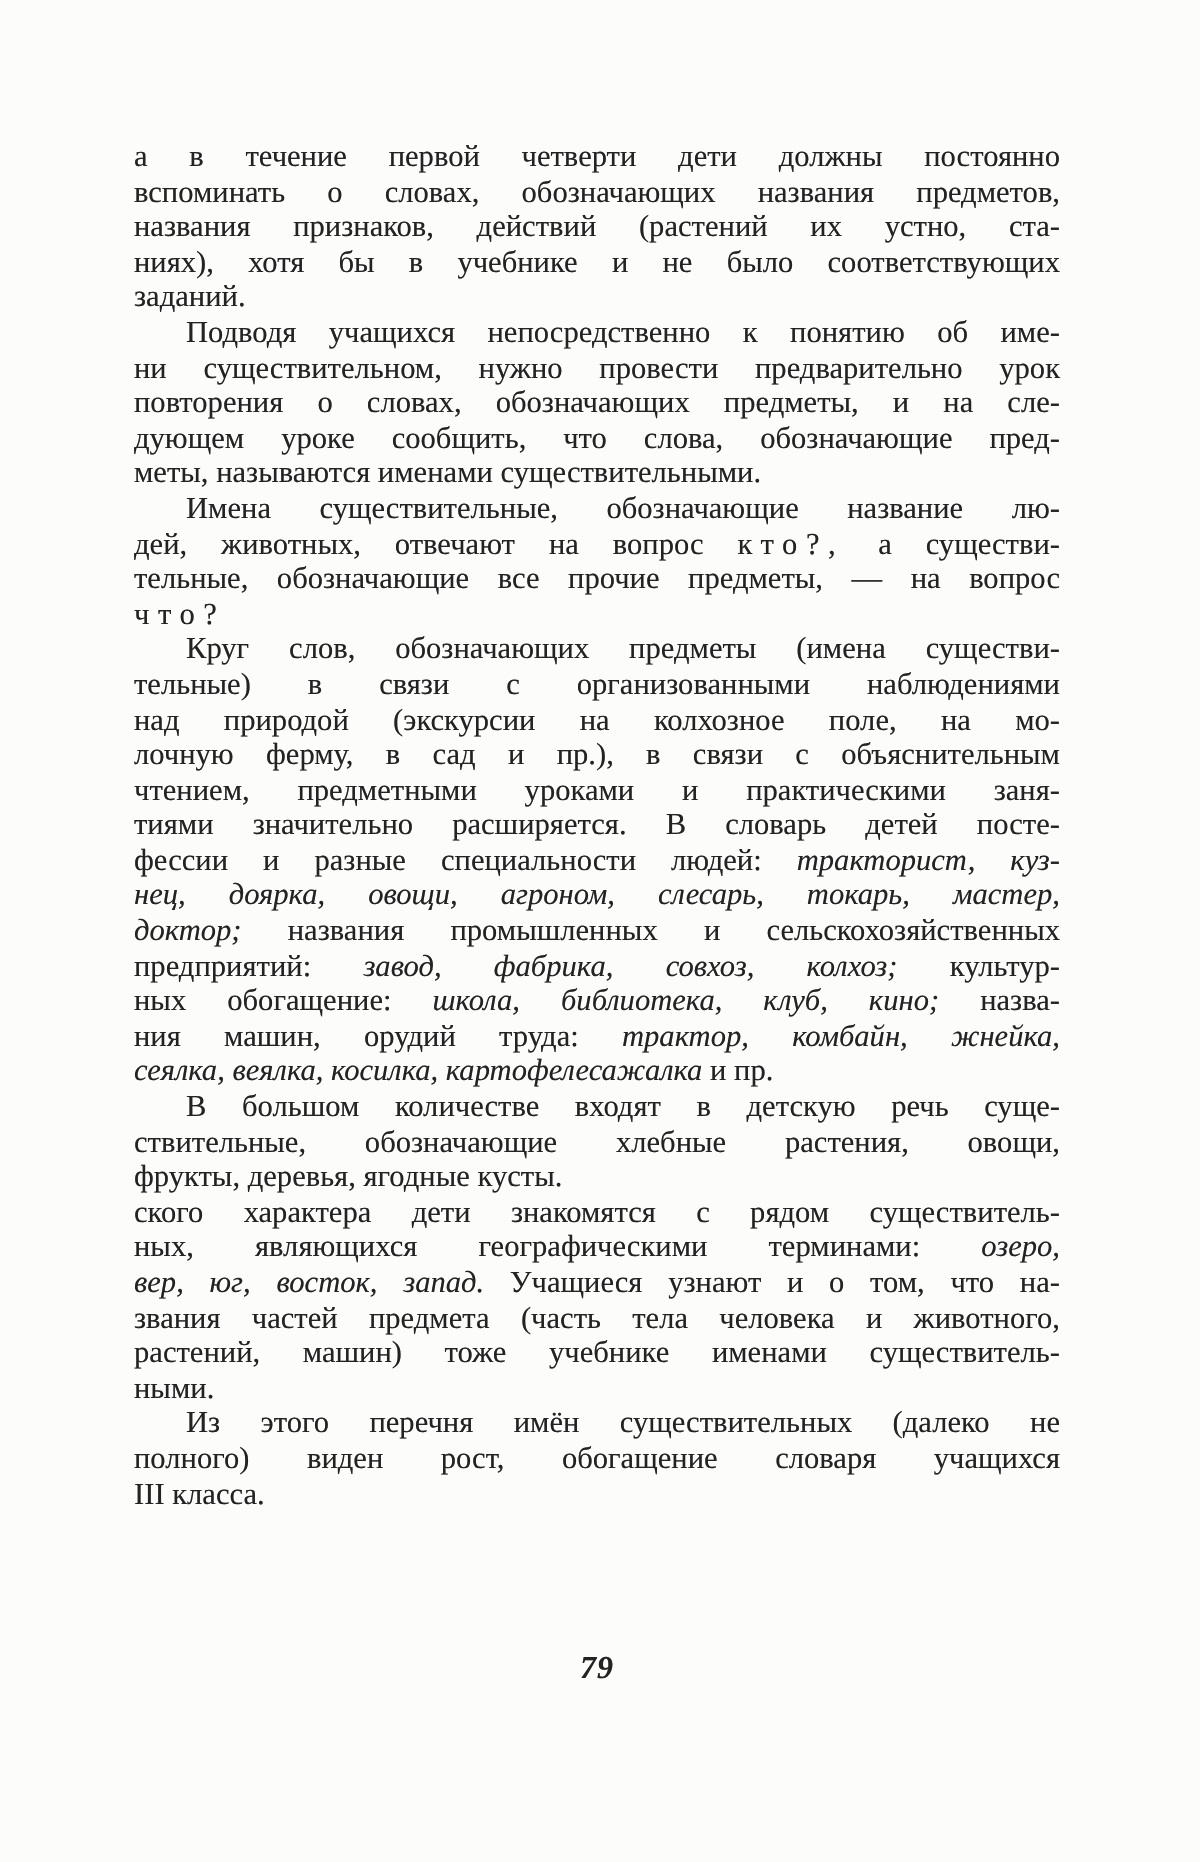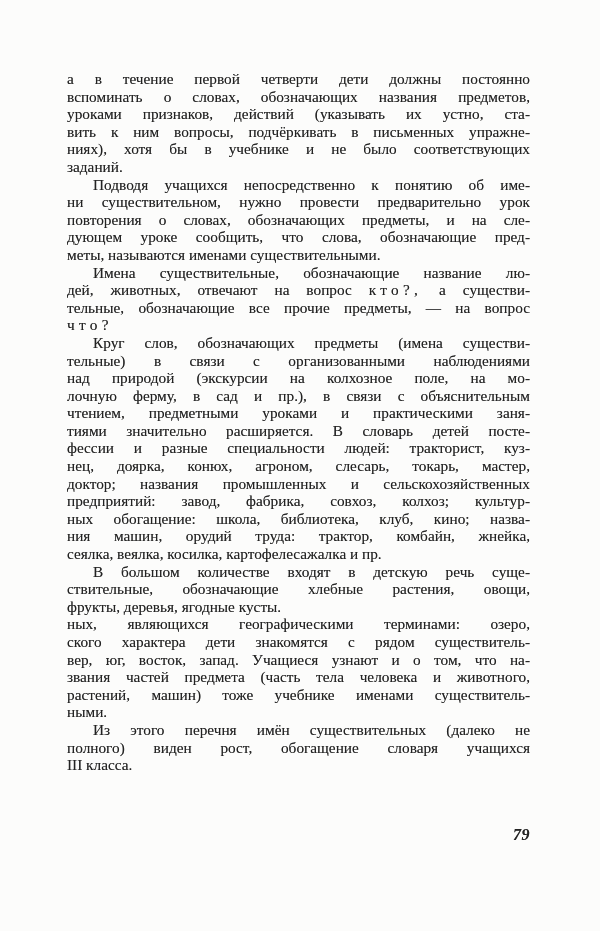--- a/index.html
+++ b/index.html
@@ -18,41 +18,40 @@
   }
   .para{margin:0;padding:0}
   .line{
     text-align:justify;
     text-align-last:justify;
     height:17.6px;
   }
   .line.last{text-align-last:left}
   .line.ind{text-indent:26px}
   .seg{font-style:normal}
-  .seg.it{}
+  .seg.it{font-style:italic}
   .seg.sp{letter-spacing:.28em}
   .page-number{
     position:absolute;left:67px;top:826px;width:463px;
-    text-align:right;
+    text-align:center;
     font-style:italic;font-weight:bold;font-size:16px;
     letter-spacing:.5px;
     text-shadow:0 0 .3px rgba(25,25,25,.45);
   }
 </style>
 </head>
 <body>
 
 <div class="page">
   <div class="text-block">
 
     <div class="para">
       <div class="line"><span class="seg">а в течение первой четверти дети должны постоянно</span></div>
       <div class="line"><span class="seg">вспоминать о словах, обозначающих названия предметов,</span></div>
-      <div class="line"><span class="seg">уроками признаков, действий (указывать их устно, ста-</span></div>
-      <div class="line"><span class="seg">вить к ним вопросы, подчёркивать в письменных упражне-</span></div>
+      <div class="line"><span class="seg">названия признаков, действий (растений их устно, ста-</span></div>
       <div class="line"><span class="seg">ниях), хотя бы в учебнике и не было соответствующих</span></div>
       <div class="line last"><span class="seg">заданий.</span></div>
     </div>
 
     <div class="para">
       <div class="line ind"><span class="seg">Подводя учащихся непосредственно к понятию об име-</span></div>
       <div class="line"><span class="seg">ни существительном, нужно провести предварительно урок</span></div>
       <div class="line"><span class="seg">повторения о словах, обозначающих предметы, и на сле-</span></div>
       <div class="line"><span class="seg">дующем уроке сообщить, что слова, обозначающие пред-</span></div>
       <div class="line last"><span class="seg">меты, называются именами существительными.</span></div>
@@ -66,37 +65,37 @@
     </div>
 
     <div class="para">
       <div class="line ind"><span class="seg">Круг слов, обозначающих предметы (имена существи-</span></div>
       <div class="line"><span class="seg">тельные) в связи с организованными наблюдениями</span></div>
       <div class="line"><span class="seg">над природой (экскурсии на колхозное поле, на мо-</span></div>
       <div class="line"><span class="seg">лочную ферму, в сад и пр.), в связи с объяснительным</span></div>
       <div class="line"><span class="seg">чтением, предметными уроками и практическими заня-</span></div>
       <div class="line"><span class="seg">тиями значительно расширяется. В словарь детей посте-</span></div>
       <div class="line"><span class="seg">фессии и разные специальности людей: </span><span class="seg it">тракторист, куз-</span></div>
-      <div class="line"><span class="seg it">нец, доярка, конюх, агроном, слесарь, токарь, мастер,</span></div>
+      <div class="line"><span class="seg it">нец, доярка, овощи, агроном, слесарь, токарь, мастер,</span></div>
       <div class="line"><span class="seg it">доктор;</span><span class="seg"> названия промышленных и сельскохозяйственных</span></div>
       <div class="line"><span class="seg">предприятий: </span><span class="seg it">завод, фабрика, совхоз, колхоз;</span><span class="seg"> культур-</span></div>
       <div class="line"><span class="seg">ных обогащение: </span><span class="seg it">школа, библиотека, клуб, кино;</span><span class="seg"> назва-</span></div>
       <div class="line"><span class="seg">ния машин, орудий труда: </span><span class="seg it">трактор, комбайн, жнейка,</span></div>
       <div class="line last"><span class="seg it">сеялка, веялка, косилка, картофелесажалка</span><span class="seg"> и пр.</span></div>
     </div>
 
     <div class="para">
       <div class="line ind"><span class="seg">В большом количестве входят в детскую речь суще-</span></div>
       <div class="line"><span class="seg">ствительные, обозначающие хлебные растения, овощи,</span></div>
       <div class="line last"><span class="seg">фрукты, деревья, ягодные кусты.</span></div>
     </div>
 
     <div class="para">
+      <div class="line"><span class="seg">ского характера дети знакомятся с рядом существитель-</span></div>
       <div class="line"><span class="seg">ных, являющихся географическими терминами: </span><span class="seg it">озеро,</span></div>
-      <div class="line"><span class="seg">ского характера дети знакомятся с рядом существитель-</span></div>
       <div class="line"><span class="seg it">вер, юг, восток, запад.</span><span class="seg"> Учащиеся узнают и о том, что на-</span></div>
       <div class="line"><span class="seg">звания частей предмета (часть тела человека и животного,</span></div>
       <div class="line"><span class="seg">растений, машин) тоже учебнике именами существитель-</span></div>
       <div class="line last"><span class="seg">ными.</span></div>
     </div>
 
     <div class="para">
       <div class="line ind"><span class="seg">Из этого перечня имён существительных (далеко не</span></div>
       <div class="line"><span class="seg">полного) виден рост, обогащение словаря учащихся</span></div>
       <div class="line last"><span class="seg">III класса.</span></div>

